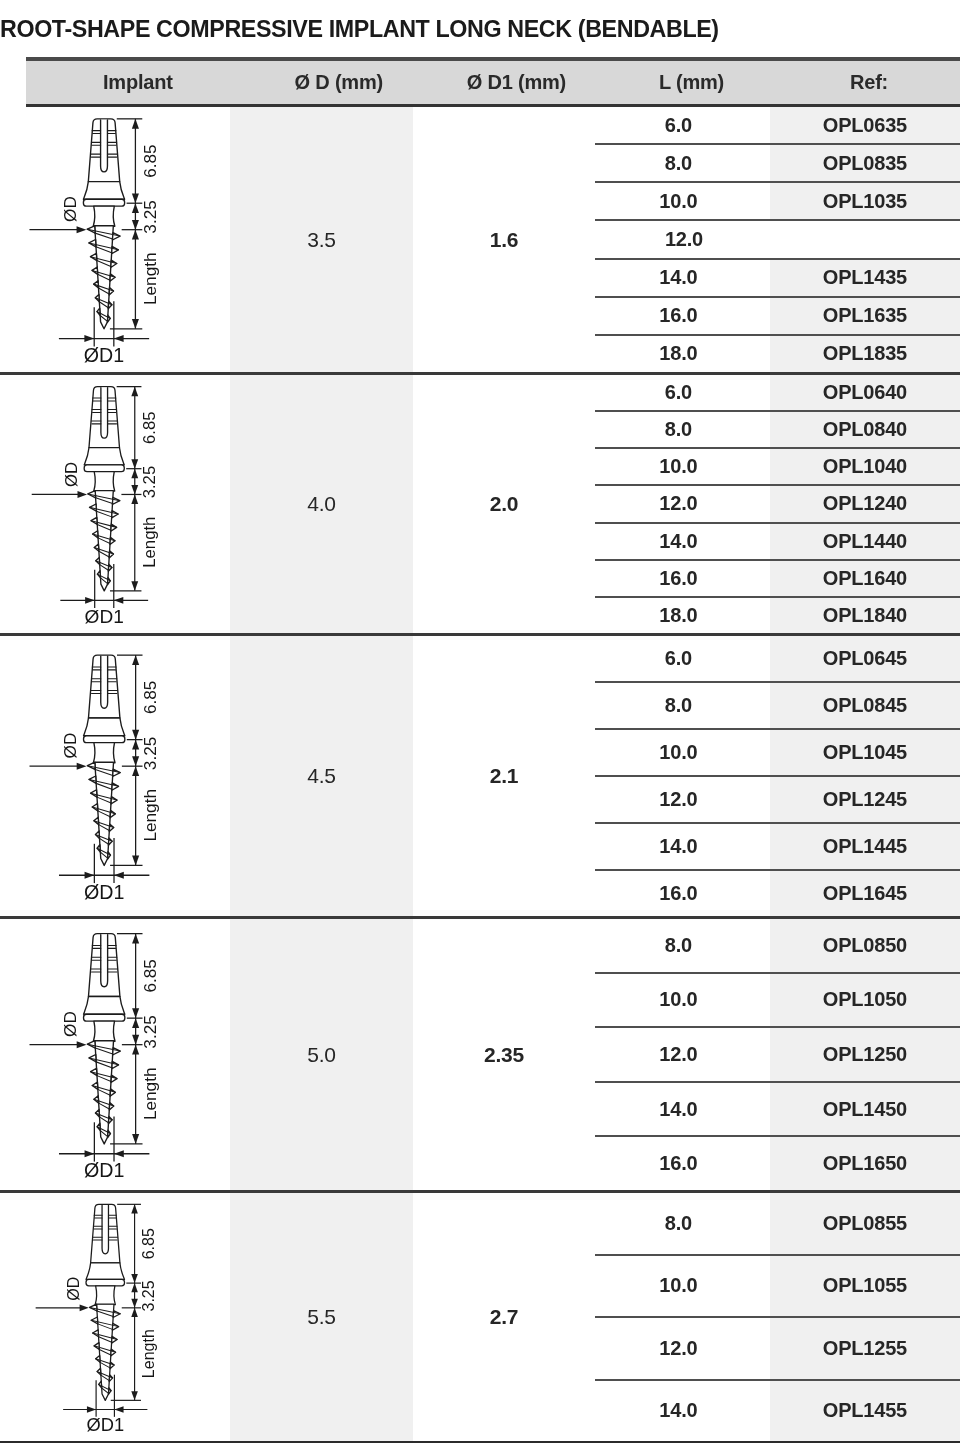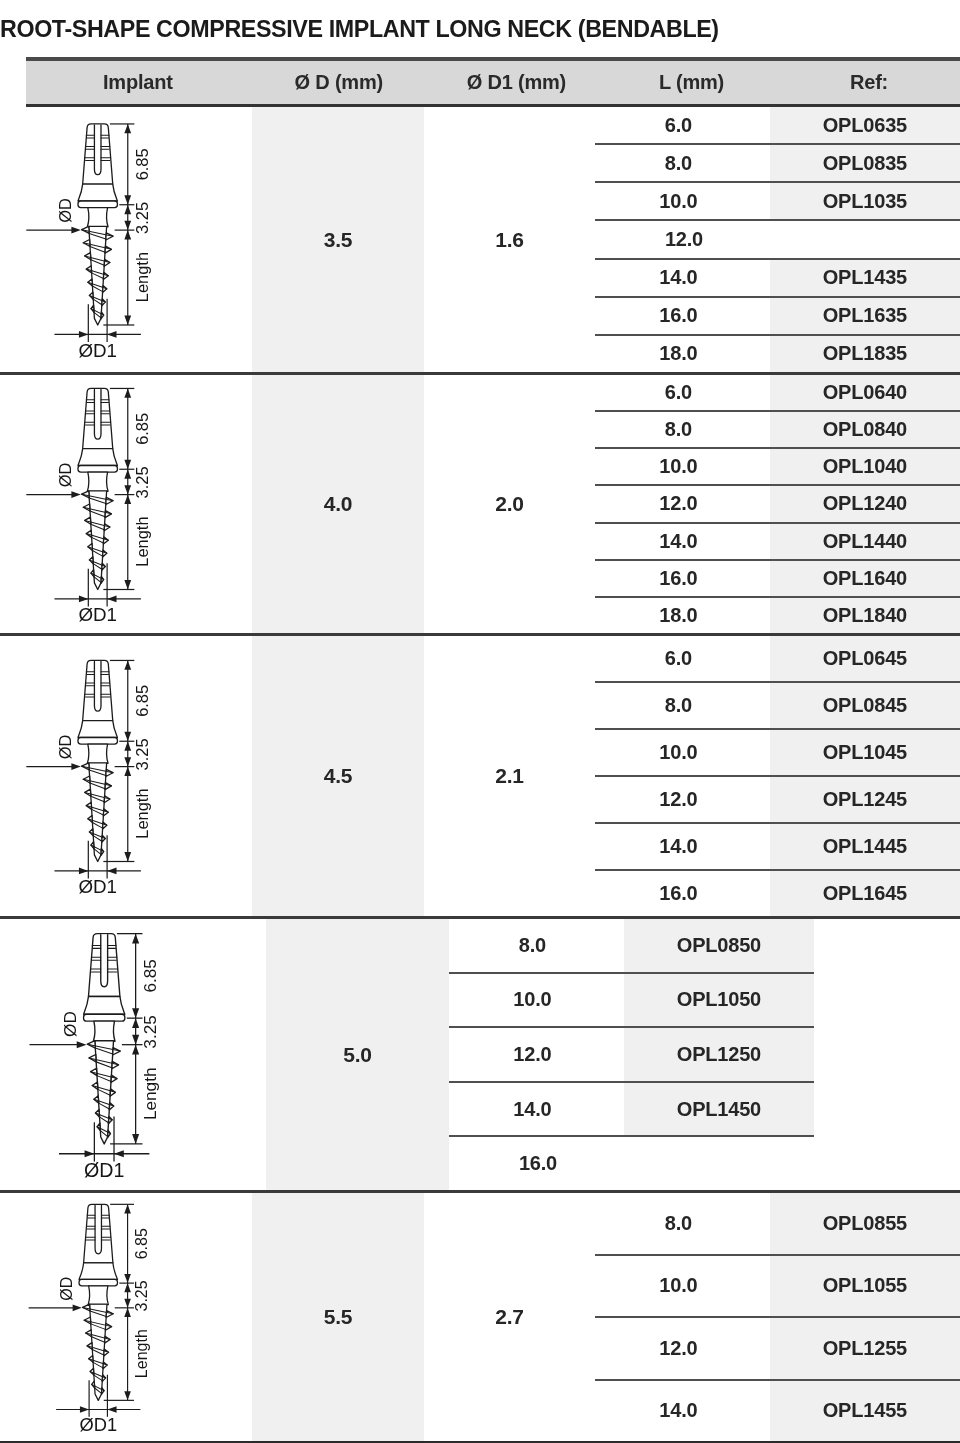--- a/index.html
+++ b/index.html
@@ -71,21 +71,21 @@
 
   .cell {
     display: flex;
     align-items: center;
     justify-content: center;
   }
   .implant-cell { width: 230px; overflow: hidden; }
   .d-cell {
     width: 183px;
     background: var(--shaded_column_bg, #f0f0f0);
-    font-size: 21px; font-weight: 700; letter-spacing: -0.2px; margin-left: 36px;
+    font-size: 21px; font-weight: 400; letter-spacing: -0.2px;
   }
   .d1-cell {
     width: 182px;
     font-size: 21px; font-weight: 700; letter-spacing: -0.2px;
   }
   .lref {
     width: 365px;
     display: flex;
     flex-direction: column;
   }
@@ -636,20 +636,23 @@
     <text x="151" y="108" transform="rotate(-90 151 108)" text-anchor="middle" dy="0.35em">3.25</text>
     <text x="151" y="171" transform="rotate(-90 151 171)" text-anchor="middle" dy="0.35em">Length</text>
     <text x="69" y="100" transform="rotate(-90 69 100)" text-anchor="middle" dy="0.35em">ØD</text>
     <text class="big" x="104" y="256" text-anchor="middle">ØD1</text>
   </g>
 </svg>
           </div>
     <div class="cell d-cell">
       <span>5.0</span>
     </div>
+    <div class="cell d1-cell">
+      <span>2.35</span>
+    </div>
     <div class="lref">
             <div class="subrow">
     <div class="cell l-cell">
       <span>8.0</span>
     </div>
     <div class="cell ref-cell">
       <span>OPL0850</span>
     </div>
   </div>
             <div class="subrow">
@@ -672,20 +675,23 @@
     <div class="cell l-cell">
       <span>14.0</span>
     </div>
     <div class="cell ref-cell">
       <span>OPL1450</span>
     </div>
   </div>
             <div class="subrow">
     <div class="cell l-cell">
       <span>16.0</span>
+    </div>
+    <div class="cell ref-cell">
+      <span>OPL1650</span>
     </div>
   </div>
           </div>
   </div>
         <div class="group">
     <div class="cell implant-cell">
             <svg class="implant-svg" viewBox="0 0 230 262" preserveAspectRatio="xMidYMid meet">
   <g class="st">
     <path d="M 97,8 H 111 Q 115,8 115.3,12 L 120,72 H 88 L 92.7,12 Q 93,8 97,8 Z"></path>
     <path d="M 100.5,9 V 56 Q 100.5,62 104,62 Q 107.5,62 107.5,56 V 9"></path>

